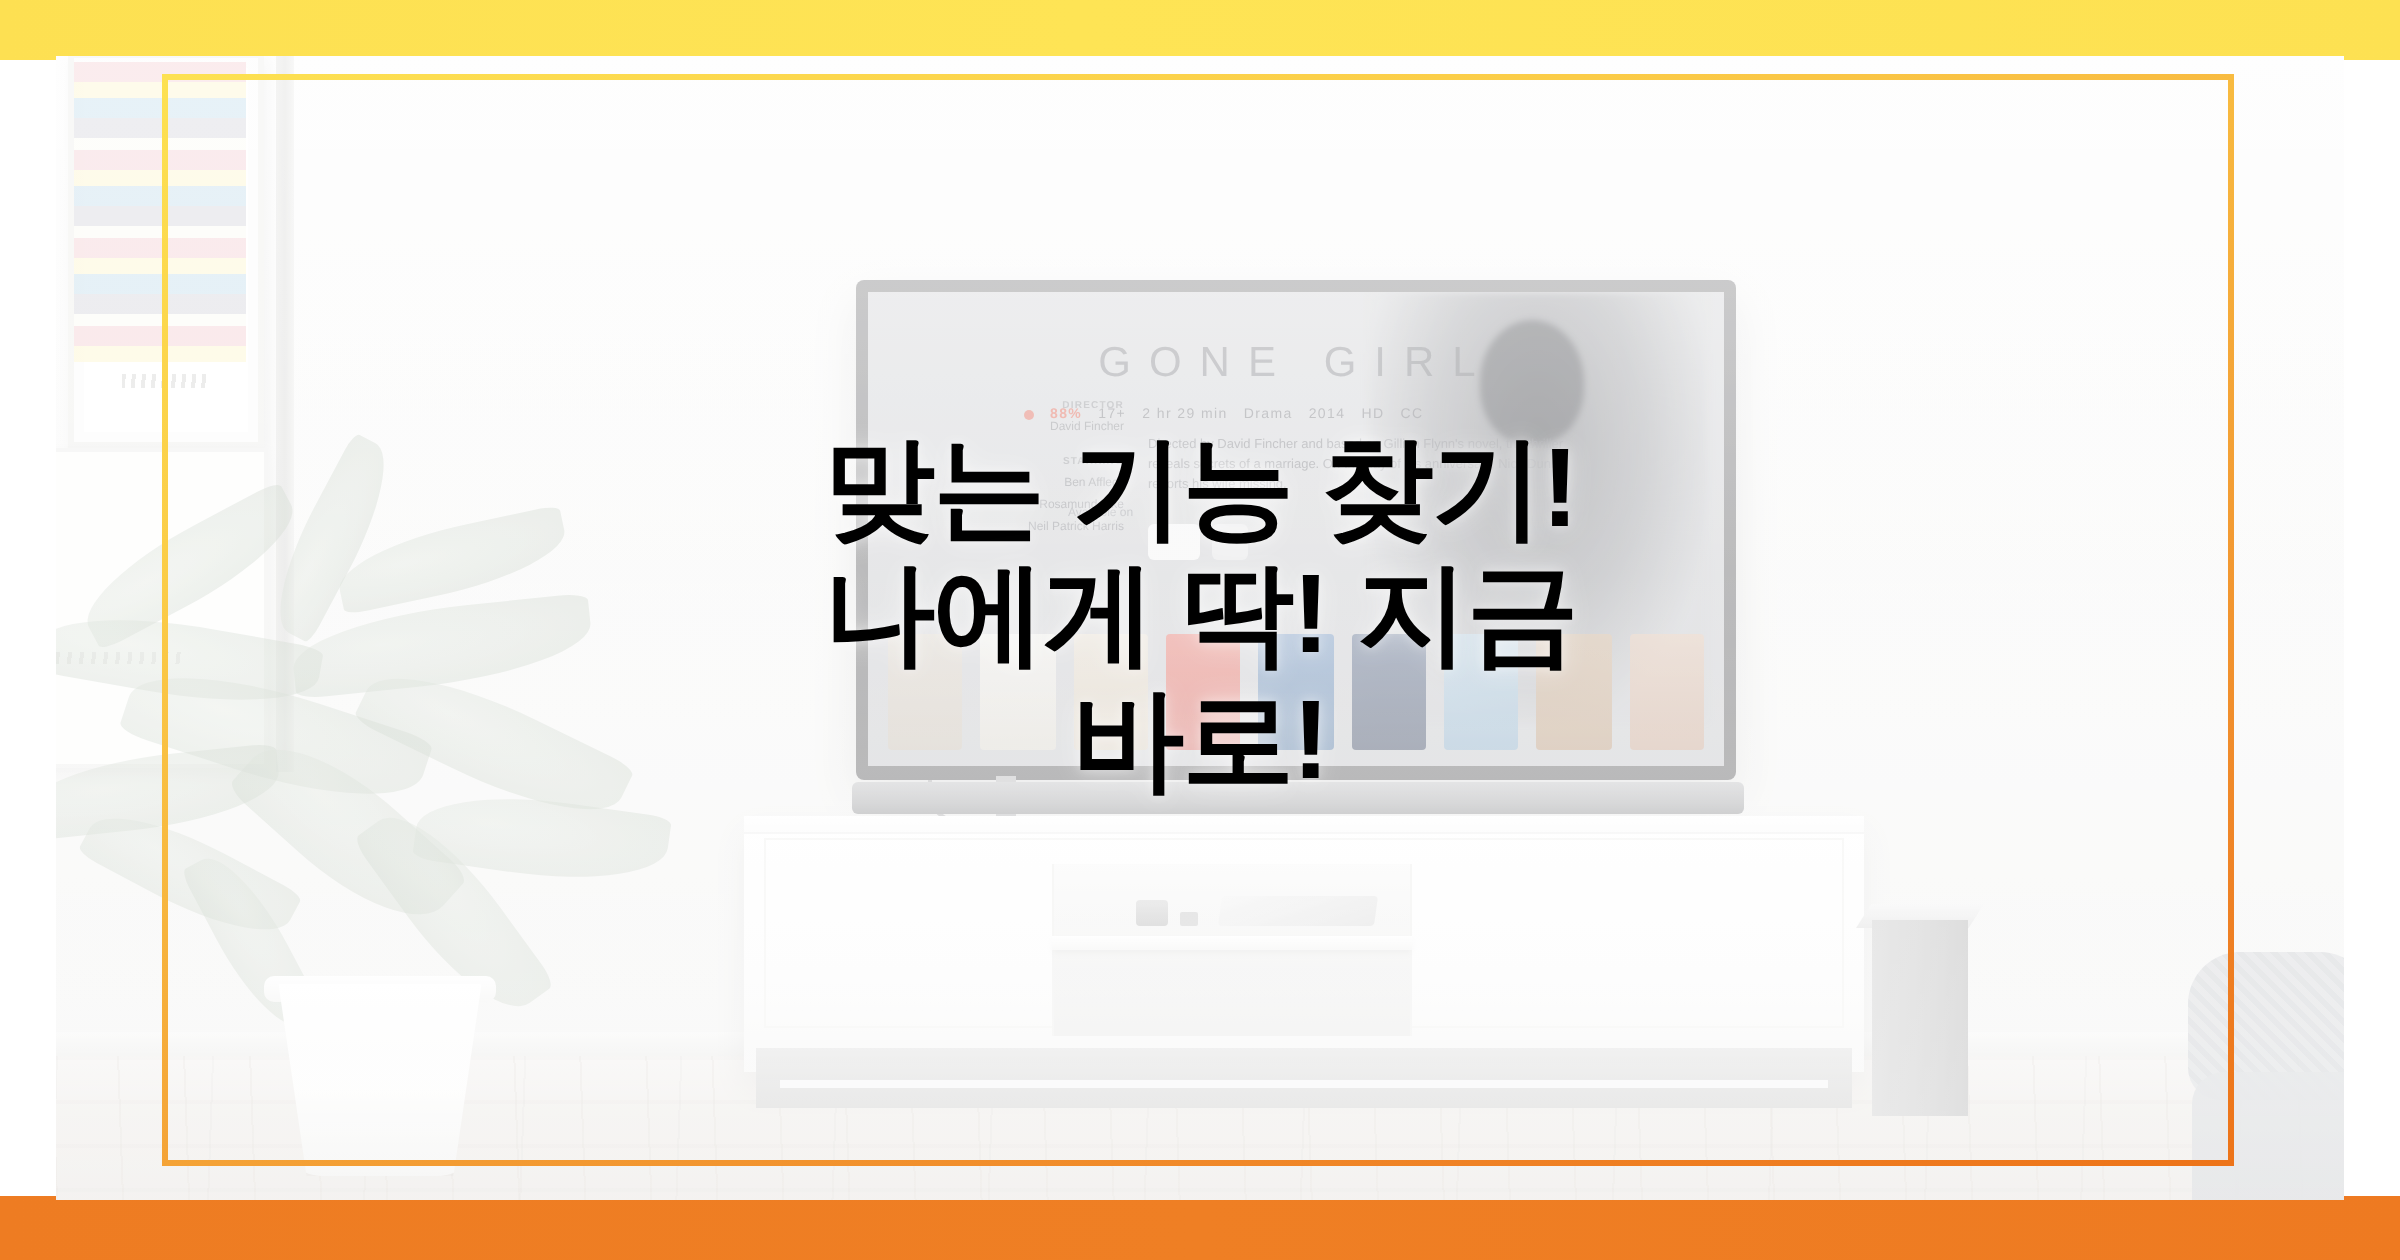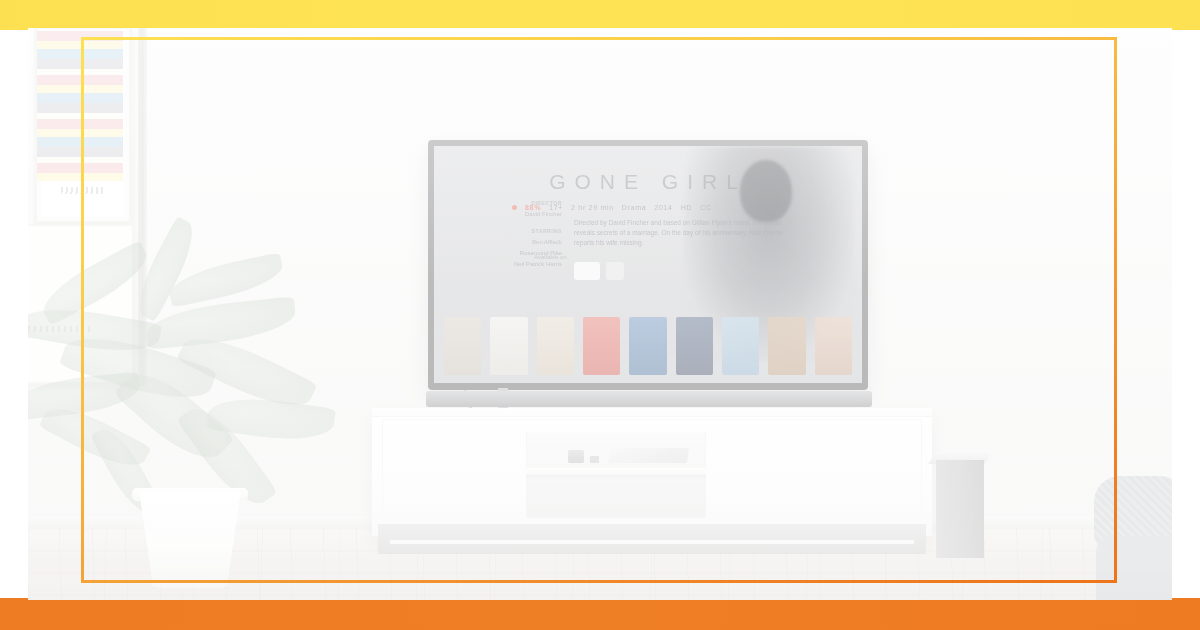--- a/index.html
+++ b/index.html
@@ -453,14 +453,17 @@
       <div class="chair-cushion"></div>
       <div class="chair-base"></div>
 
       <div class="wash"></div>
       <div class="wash2"></div>
     </div>
   </div>
 
   <div class="inner-line"></div>
 
+  <div class="headline">맞는 기능 찾기!
+나에게 딱! 지금
+바로!</div>
 
 </div>
 
 </body></html>

